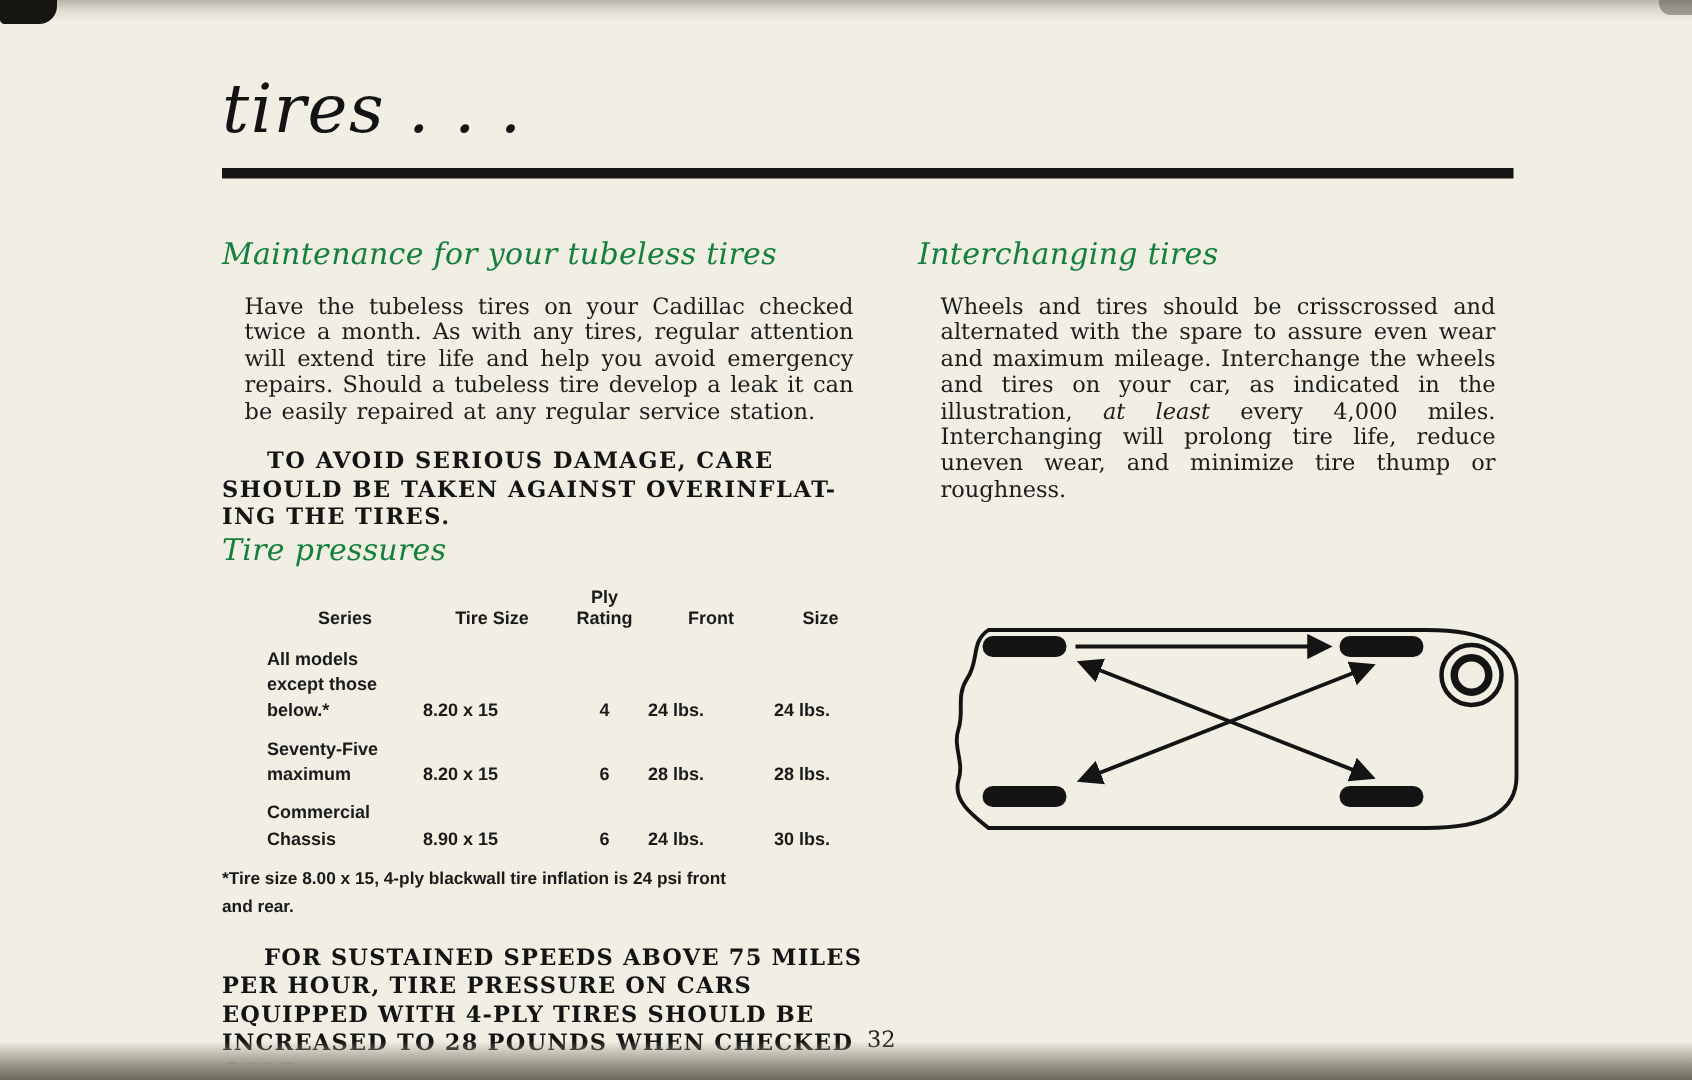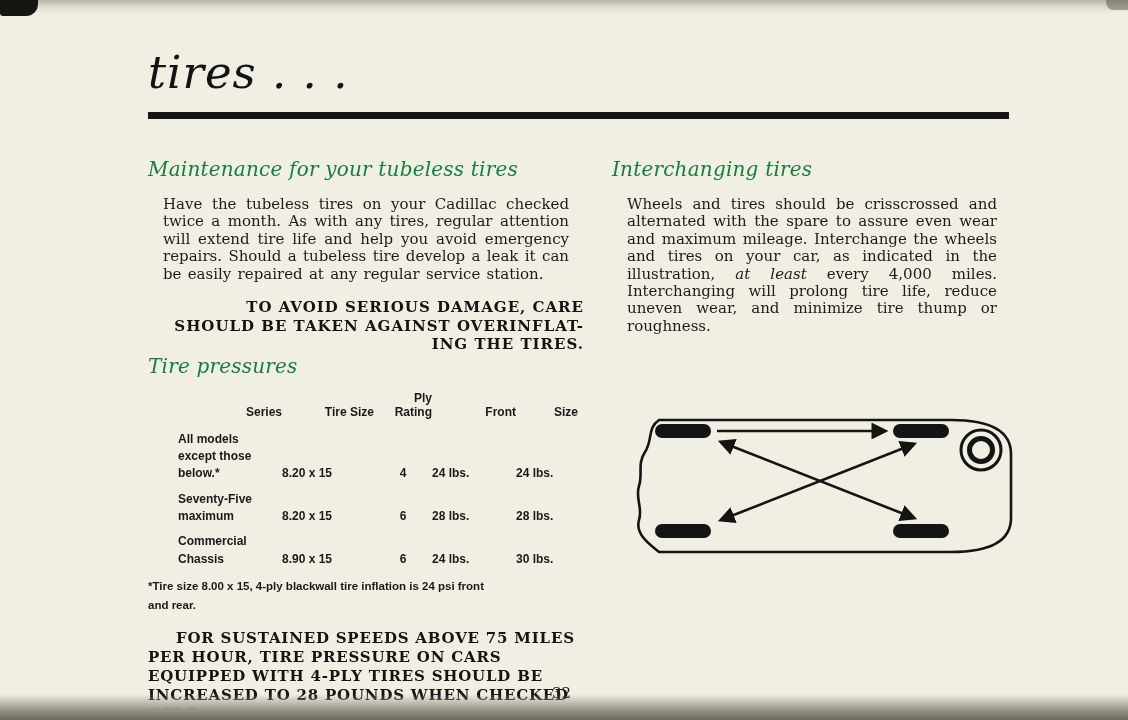--- a/index.html
+++ b/index.html
@@ -39,51 +39,51 @@
   h2.section {
     font-style:italic; font-weight:400; font-size:20px;
     color:#15803d; margin:0 0 9px 0; letter-spacing:.2px;
   }
   p.body {
     font-size:15px; line-height:1.16; text-align:justify;
     word-spacing:1.5px; margin:15px; color:#1c1c1c;
   }
   p.warning {
     font-weight:700; font-size:15px; line-height:1.24; letter-spacing:1px;
-    white-space:pre-line; text-indent:30px; margin:10px 0 0 0; color:#141414;text-align:right;
+    white-space:pre-line; text-indent:30px; margin:10px 0 0 0; color:#141414;
   }
   .pressures-heading { margin-top:29px; }
   table.pressures {
     border-collapse:collapse; margin:13px 0 0 30px;
     font-family:"Liberation Sans", sans-serif; font-weight:700;
     font-size:12px; color:#1a1a1a;
   }
   table.pressures th {
-    text-align:right; vertical-align:bottom; font-weight:700;
+    text-align:center; vertical-align:bottom; font-weight:700;
     padding:0 0 3px 0; white-space:pre-line; line-height:1.2;margin-top:44px;
   }
   table.pressures td {
     vertical-align:bottom; padding:8px 0 0 0;
     white-space:pre-line; line-height:1.45;
   }
   .w-series{width:104px} .w-size{width:92px}
   .w-ply{width:58px; text-align:center}
   .w-front{width:84px} .w-rear{width:62px}
   td.c-ply{text-align:center}
   .footnote {
     font-family:"Liberation Sans", sans-serif; font-weight:700;
     font-size:11.5px; line-height:1.6; white-space:pre-line;
     margin:9px 0 0 0; color:#1a1a1a;
   }
   .speed-note {
     font-weight:700; font-size:15px; line-height:1.27; letter-spacing:.8px;
     white-space:pre-line; text-indent:28px; margin:15px 0 0 0; color:#141414;
   }
   .diagram { position:absolute; left:621px; top:412px; width:396px; height:148px; }
-  .page-number { position:absolute; left:552px; top:684px; font-size:15px; color:#1d1d1d; }
+  .page-number { position:absolute; left:578px; top:684px; font-size:15px; color:#1d1d1d; }
   em { }
 </style>
 </head>
 <body>
 
 <div class="edge-top"></div>
 <div class="corner-mark"></div>
 <div class="corner-mark-right"></div>
 
 <h1 class="title">tires . . .</h1>

